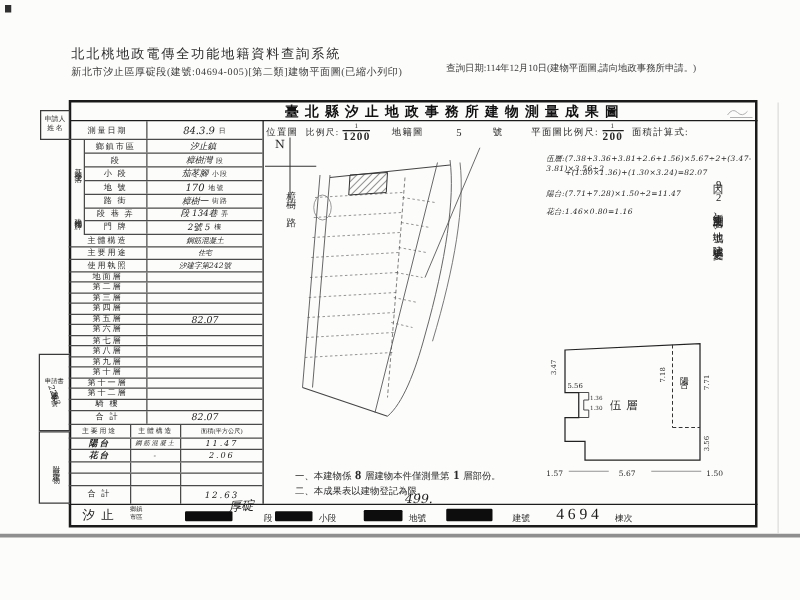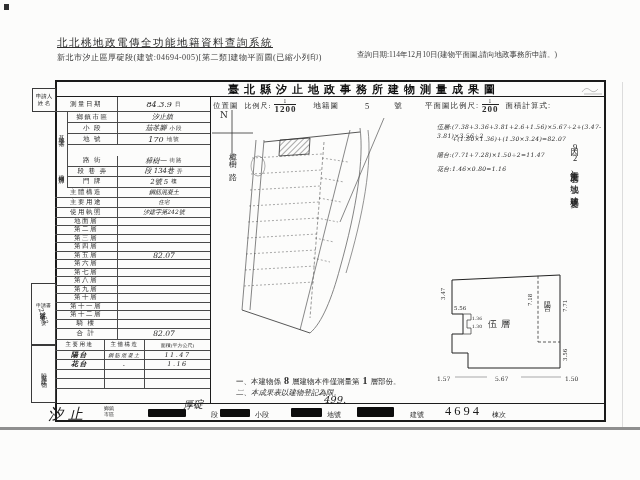--- a/index.html
+++ b/index.html
@@ -6,21 +6,21 @@
   .page{position:relative;width:640px;height:480px;background:#fcfcfb;overflow:hidden;
         font-family:"Liberation Serif",serif;color:#2a2a2a;}
   .t{position:absolute;white-space:nowrap;}
   .hw{font-family:"DejaVu Serif",serif;font-style:italic;color:#1f1f1f;}
   .hline{position:absolute;border-top:1px solid #1c1c1c;height:0;}
   .vline{position:absolute;border-left:1px solid #1c1c1c;width:0;}
   .frame{position:absolute;left:55px;top:80px;width:551px;height:342px;
          border:2px solid #1a1a1a;box-sizing:border-box;background:transparent;}
   .doc-title{position:absolute;left:228px;top:82px;font-size:11px;font-weight:bold;
              letter-spacing:5px;color:#111;}
-  .hdr-sys{position:absolute;left:57px;top:36px;font-size:10.5px;letter-spacing:1.5px;color:#2e2e2e;text-decoration:underline;}
+  .hdr-sys{position:absolute;left:57px;top:36px;font-size:10.5px;letter-spacing:1.5px;color:#2e2e2e;}
   .hdr-sub{position:absolute;left:57px;top:52px;font-size:8px;letter-spacing:.5px;color:#3a3a3a;}
   .hdr-date{position:absolute;left:357px;top:50px;font-size:7.5px;color:#3a3a3a;}
   
   .ltable{position:absolute;left:55px;top:97px;width:155px;box-sizing:border-box;font-size:6.5px;}
   .lt-row{display:flex;border-bottom:1px solid #4a4a4a;box-sizing:border-box;align-items:stretch;}
   .lt-label{border-right:1px solid #4a4a4a;display:flex;align-items:center;justify-content:center;
             letter-spacing:1.5px;box-sizing:border-box;overflow:hidden;}
   .lt-val{flex:1;display:flex;align-items:center;justify-content:center;gap:3px;font-size:7px;overflow:hidden;}
   .lt-group{display:flex;border-bottom:0;}
   .g0{width:13px;border-right:1px solid #4a4a4a;writing-mode:vertical-rl;text-orientation:upright;
@@ -96,20 +96,27 @@
       <div class="g0" style="height:44px;">基地坐落</div>
       <div class="g-rows">
         <div class="lt-row r11">
           <div class="lt-label w-lab">鄉鎮市區</div>
           <div class="lt-val">
               <span class="hw">汐止鎮</span>
               <span class="sfx"></span>
             </div>
         </div>
         <div class="lt-row r11">
+          <div class="lt-label w-lab">段</div>
+          <div class="lt-val">
+              <span class="hw">樟樹灣</span>
+              <span class="sfx">段</span>
+            </div>
+        </div>
+        <div class="lt-row r11">
           <div class="lt-label w-lab">小 段</div>
           <div class="lt-val">
               <span class="hw">茄苳腳</span>
               <span class="sfx">小段</span>
             </div>
         </div>
         <div class="lt-row r11">
           <div class="lt-label w-lab">地 號</div>
           <div class="lt-val">
               <span class="hw" style="font-size:8px;">170</span>
@@ -268,21 +275,21 @@
         </div>
     </div>
     <div class="lt-row r95">
       <div class="lt-label a1">
           <span class="hw" style="font-size:7px;font-weight:bold;">花台</span>
         </div>
       <div class="lt-label a2">
           <span class="hw" style="font-size:6px;">-</span>
         </div>
       <div class="lt-label a3">
-          <span class="hw" style="font-size:6.5px;">1.16</span>
+          <span class="hw" style="font-size:6.5px;">2.06</span>
         </div>
     </div>
     <div class="lt-row r95">
       <div class="lt-label a1">
           <span></span>
         </div>
       <div class="lt-label a2">
           <span></span>
         </div>
       <div class="lt-label a3">
@@ -291,20 +298,27 @@
     </div>
     <div class="lt-row r95">
       <div class="lt-label a1">
           <span></span>
         </div>
       <div class="lt-label a2">
           <span></span>
         </div>
       <div class="lt-label a3">
           <span></span>
+        </div>
+    </div>
+    <div class="lt-row r14" style="border-bottom:0;">
+      <div class="lt-label a1">合 計</div>
+      <div class="lt-label a2"></div>
+      <div class="lt-label a3">
+          <span class="hw" style="font-size:7px;">12.63</span>
         </div>
     </div>
   </div>
 
   <div class="scale-row" style="left:213px;top:98px;">
     <span>位置圖</span>
     <span style="margin-left:6px;font-size:7px;">比例尺:</span>
     <span class="frac">
       <span class="num">1</span>
       <span class="den">1200</span>
@@ -380,23 +394,23 @@
     <text x="12" y="119" font-size="6">1.57</text>
     <text x="70" y="119" font-size="6">5.67</text>
     <text x="140" y="119" font-size="6">1.50</text>
   </svg>
   <div class="t" style="left:488px;top:318px;font-size:9px;letter-spacing:4px;color:#222;">伍層</div>
   <div class="t vert" style="left:542px;top:296px;font-size:7px;letter-spacing:3px;color:#222;">陽台</div>
 
   <div class="t" style="left:236px;top:375px;font-size:7.5px;">
     <span>一、本建物係</span><span class="note-num">8</span><span>層建物本件僅測量第</span><span class="note-num">1</span><span>層部份。</span>
   </div>
-  <div class="t" style="left:236px;top:388px;font-size:7.5px;font-style:italic;">二、本成果表以建物登記為限。</div>
-
-  <div class="t" style="left:48px;top:405px;font-size:15px;letter-spacing:5px;color:#1d1d1d;font-style:italic;">汐止</div>
+  <div class="t" style="left:236px;top:388px;font-size:7.5px;">二、本成果表以建物登記為限。</div>
+
+  <div class="t" style="left:66px;top:405px;font-size:10px;letter-spacing:5px;color:#1d1d1d;">汐止</div>
   <div class="t" style="left:104px;top:406px;width:12px;font-size:5px;line-height:6px;white-space:normal;">鄉鎮市區</div>
   <div class="bar" style="left:148px;top:409px;width:38px;height:8px;"></div>
   <div class="t hw" style="left:183px;top:398px;font-size:10px;transform:rotate(-3deg);">厚碇</div>
   <div class="t" style="left:211px;top:410px;font-size:7px;">段</div>
   <div class="bar" style="left:220px;top:409px;width:30px;height:8px;"></div>
   <div class="t" style="left:255px;top:410px;font-size:7px;">小段</div>
   <div class="bar" style="left:291px;top:408px;width:31px;height:9px;"></div>
   <div class="t" style="left:327px;top:410px;font-size:7px;">地號</div>
   <div class="t hw" style="left:324px;top:394px;font-size:10px;">499.</div>
   <div class="bar" style="left:357px;top:407px;width:37px;height:10px;"></div>

